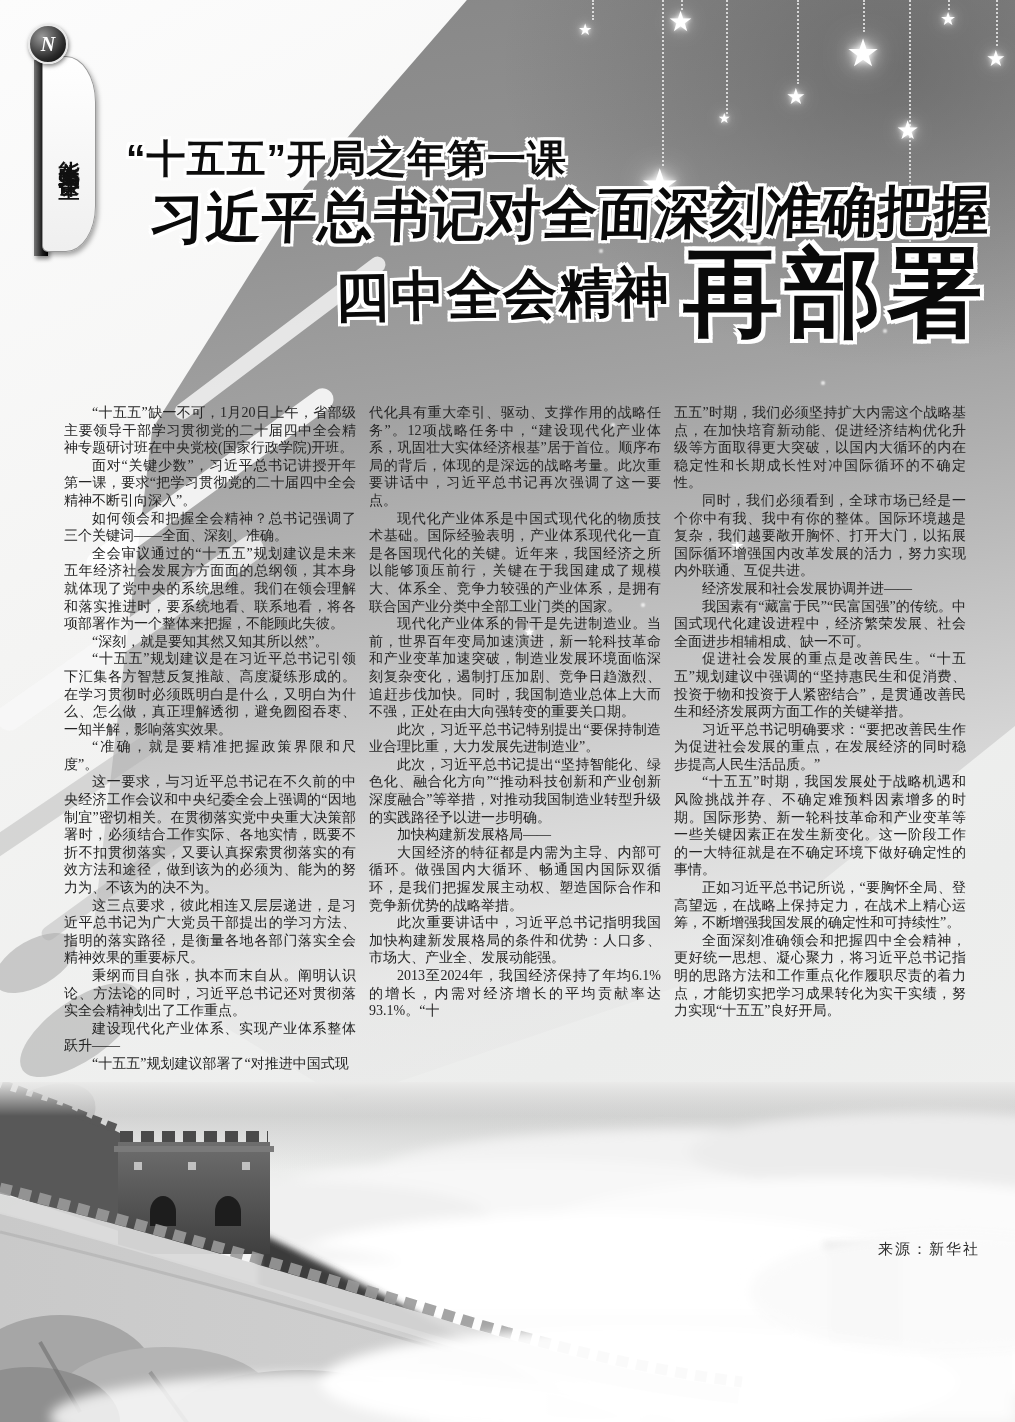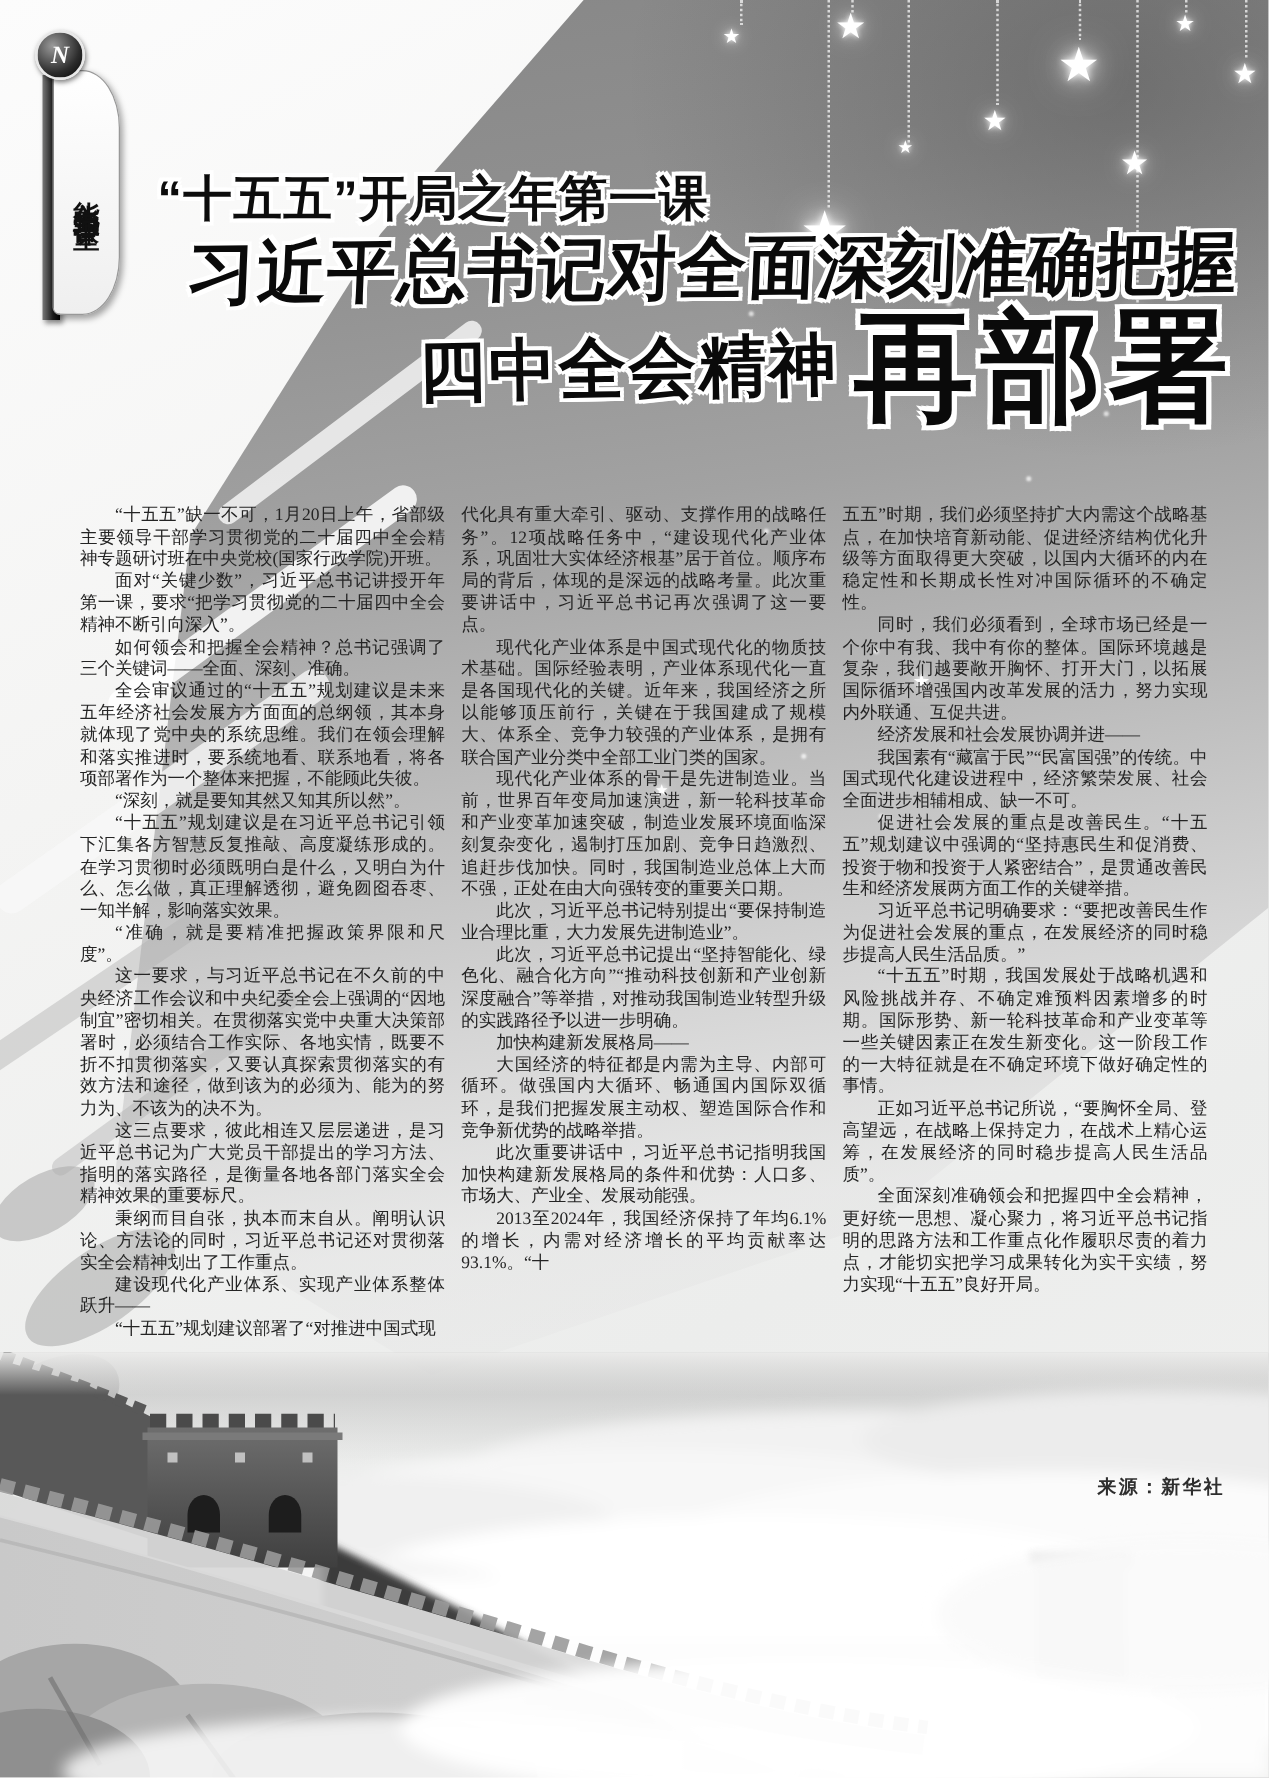--- a/index.html
+++ b/index.html
@@ -70,22 +70,22 @@
   .h2a{font-size:54px;letter-spacing:2px;padding-bottom:10px;transform:rotate(-1deg);}
   .h2b{font-size:96px;letter-spacing:6px;line-height:1;}
 
   
   .columns{position:absolute;left:64px;top:404px;width:902px;display:flex;gap:13px;z-index:4;}
   .col{width:292px;font-size:14px;line-height:17.6px;text-align:justify;color:#242424;
     font-family:"Liberation Serif",serif;}
   .col p{margin:0;text-indent:2em;}
   .col p.cont{text-indent:0;}
 
-  .source{position:absolute;left:878px;top:1180px;z-index:6;font-size:15px;letter-spacing:2px;color:#2e2e2e;
-    font-family:"Liberation Serif",serif;font-weight:bold;}
+  .source{position:absolute;left:878px;top:1240px;z-index:6;font-size:15px;letter-spacing:2px;color:#2e2e2e;
+    font-family:"Liberation Serif",serif;}
 
   .gw{position:absolute;left:0;bottom:0;width:1015px;height:340px;z-index:5;}
 </style>
 </head>
 <body>
 
 <div class="page">
 
   <div class="mountain"></div>
 
@@ -168,21 +168,21 @@
       <p>2013至2024年，我国经济保持了年均6.1%的增长，内需对经济增长的平均贡献率达93.1%。“十</p>
     </div>
     <div class="col">
       <p class="cont">五五”时期，我们必须坚持扩大内需这个战略基点，在加快培育新动能、促进经济结构优化升级等方面取得更大突破，以国内大循环的内在稳定性和长期成长性对冲国际循环的不确定性。</p>
       <p>同时，我们必须看到，全球市场已经是一个你中有我、我中有你的整体。国际环境越是复杂，我们越要敞开胸怀、打开大门，以拓展国际循环增强国内改革发展的活力，努力实现内外联通、互促共进。</p>
       <p>经济发展和社会发展协调并进——</p>
       <p>我国素有“藏富于民”“民富国强”的传统。中国式现代化建设进程中，经济繁荣发展、社会全面进步相辅相成、缺一不可。</p>
       <p>促进社会发展的重点是改善民生。“十五五”规划建议中强调的“坚持惠民生和促消费、投资于物和投资于人紧密结合”，是贯通改善民生和经济发展两方面工作的关键举措。</p>
       <p>习近平总书记明确要求：“要把改善民生作为促进社会发展的重点，在发展经济的同时稳步提高人民生活品质。”</p>
       <p>“十五五”时期，我国发展处于战略机遇和风险挑战并存、不确定难预料因素增多的时期。国际形势、新一轮科技革命和产业变革等一些关键因素正在发生新变化。这一阶段工作的一大特征就是在不确定环境下做好确定性的事情。</p>
-      <p>正如习近平总书记所说，“要胸怀全局、登高望远，在战略上保持定力，在战术上精心运筹，在发展经济的同时稳步提高人民生活品质”。</p>
+      <p>正如习近平总书记所说，“要胸怀全局、登高望远，在战略上保持定力，在战术上精心运筹，不断增强我国发展的确定性和可持续性”。</p>
       <p>全面深刻准确领会和把握四中全会精神，更好统一思想、凝心聚力，将习近平总书记指明的思路方法和工作重点化作履职尽责的着力点，才能切实把学习成果转化为实干实绩，努力实现“十五五”良好开局。</p>
     </div>
   </div>
 
   <div class="source">来源：新华社</div>
 
   <svg class="gw" viewBox="0 0 1015 340" aria-hidden="true">
     <defs>
       <linearGradient id="skyG" x1="0" y1="0" x2="0" y2="1">
         <stop offset="0" stop-color="#9f9f9f"></stop>

